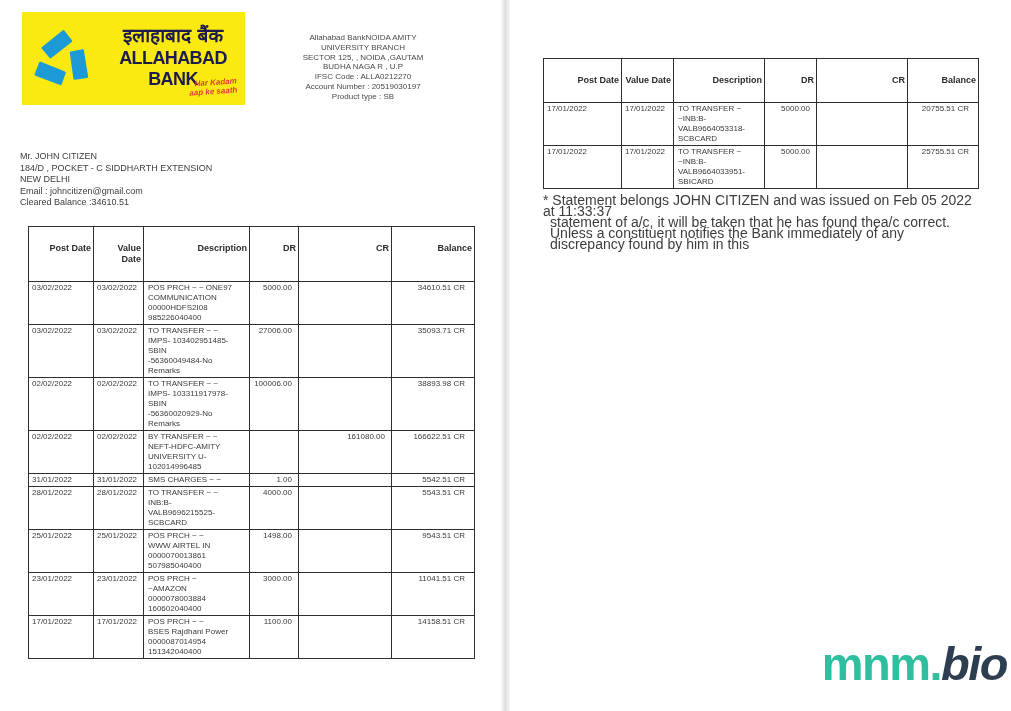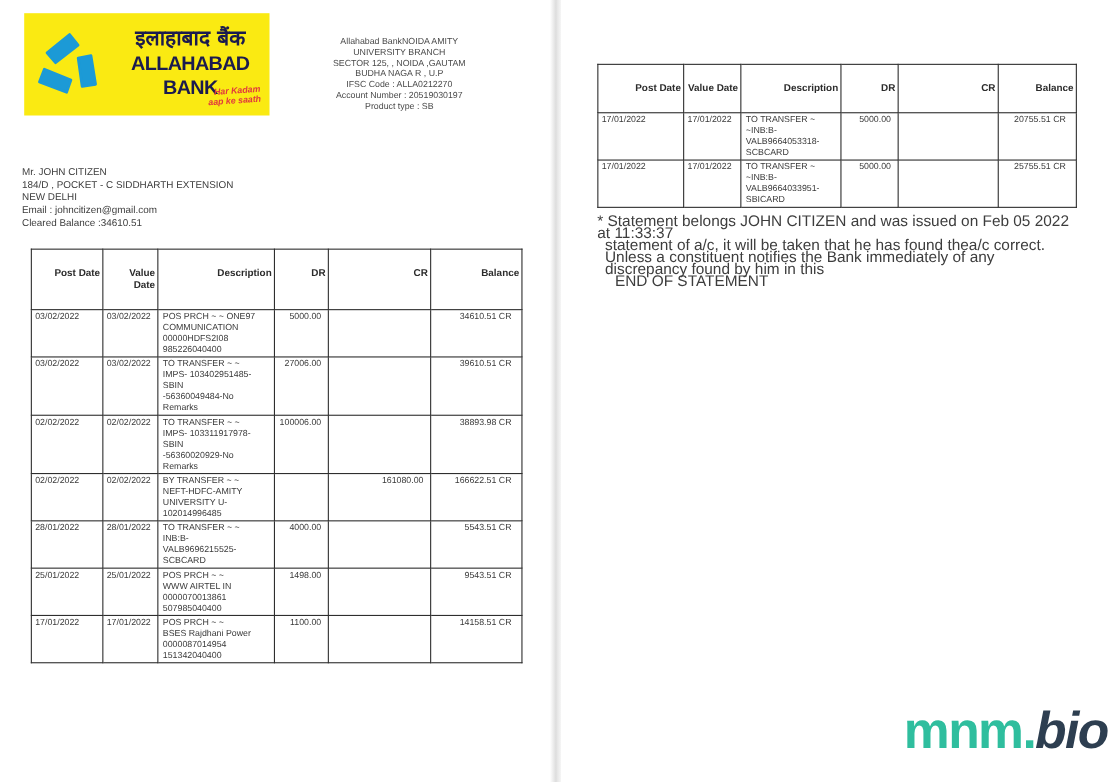--- a/index.html
+++ b/index.html
@@ -128,21 +128,21 @@
         <tr>
           <td>03/02/2022</td>
           <td>03/02/2022</td>
           <td class="desc">TO TRANSFER ~ ~
 IMPS- 103402951485-
 SBIN
 -56360049484-No
 Remarks</td>
           <td class="num">27006.00</td>
           <td class="num"></td>
-          <td class="bal">39610.51 CR</td>
+          <td class="bal">35093.71 CR</td>
         </tr>
         <tr>
           <td>02/02/2022</td>
           <td>02/02/2022</td>
           <td class="desc">TO TRANSFER ~ ~
 IMPS- 103311917978-
 SBIN
 -56360020929-No
 Remarks</td>
           <td class="num">100006.00</td>
@@ -152,20 +152,28 @@
         <tr>
           <td>02/02/2022</td>
           <td>02/02/2022</td>
           <td class="desc">BY TRANSFER ~ ~
 NEFT-HDFC-AMITY
 UNIVERSITY U-
 102014996485</td>
           <td class="num"></td>
           <td class="num">161080.00</td>
           <td class="bal">166622.51 CR</td>
+        </tr>
+        <tr>
+          <td>31/01/2022</td>
+          <td>31/01/2022</td>
+          <td class="desc">SMS CHARGES ~  ~</td>
+          <td class="num">1.00</td>
+          <td class="num"></td>
+          <td class="bal">5542.51 CR</td>
         </tr>
         <tr>
           <td>28/01/2022</td>
           <td>28/01/2022</td>
           <td class="desc">TO TRANSFER ~  ~
 INB:B-
 VALB9696215525-
 SCBCARD</td>
           <td class="num">4000.00</td>
           <td class="num"></td>
@@ -174,20 +182,31 @@
         <tr>
           <td>25/01/2022</td>
           <td>25/01/2022</td>
           <td class="desc">POS PRCH ~ ~
 WWW AIRTEL IN
 0000070013861
 507985040400</td>
           <td class="num">1498.00</td>
           <td class="num"></td>
           <td class="bal">9543.51 CR</td>
+        </tr>
+        <tr>
+          <td>23/01/2022</td>
+          <td>23/01/2022</td>
+          <td class="desc">POS PRCH ~
+~AMAZON
+0000078003884
+160602040400</td>
+          <td class="num">3000.00</td>
+          <td class="num"></td>
+          <td class="bal">11041.51 CR</td>
         </tr>
         <tr>
           <td>17/01/2022</td>
           <td>17/01/2022</td>
           <td class="desc">POS PRCH ~  ~
 BSES Rajdhani Power
 0000087014954
 151342040400</td>
           <td class="num">1100.00</td>
           <td class="num"></td>
@@ -243,20 +262,19 @@
           <td class="num"></td>
           <td class="bal">25755.51 CR</td>
         </tr>
       </tbody>
     </table>
 
     <div class="footer-note">
       <div>* Statement belongs JOHN CITIZEN and was issued on Feb 05 2022 at 11:33:37</div>
       <div class="indent-1">statement of a/c, it will be taken that he has found thea/c correct.</div>
       <div class="indent-1">Unless a constituent notifies the Bank immediately of any discrepancy found by him in this</div>
-      <div class="indent-2">END OF STATEMENT</div>
     </div>
 
     <div class="watermark">
       <span class="wm-brand">mnm.</span><span class="wm-suffix">bio</span>
     </div>
   </div>
 </div>
 
 </body></html>

